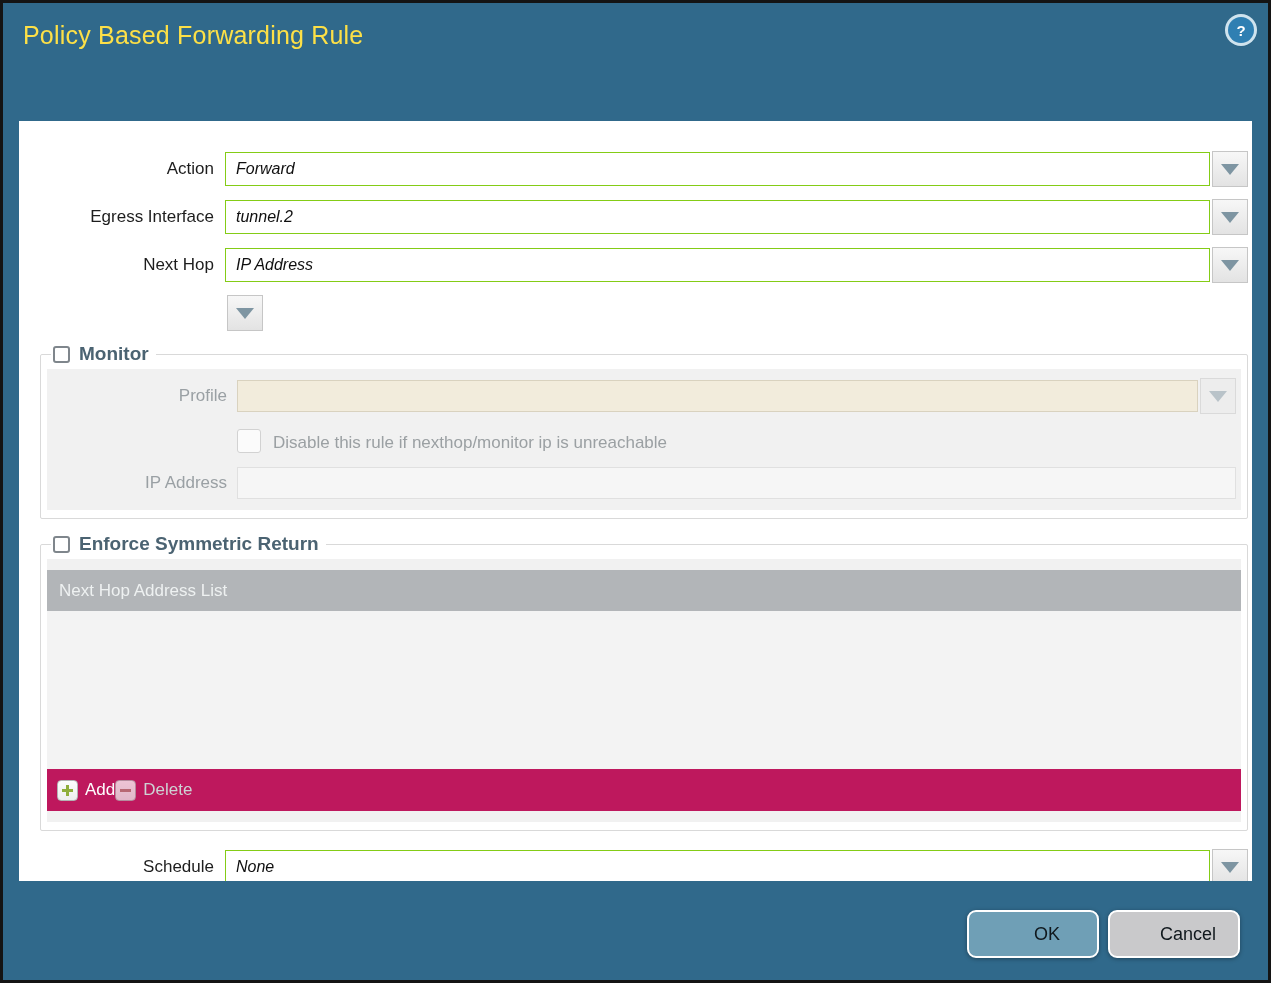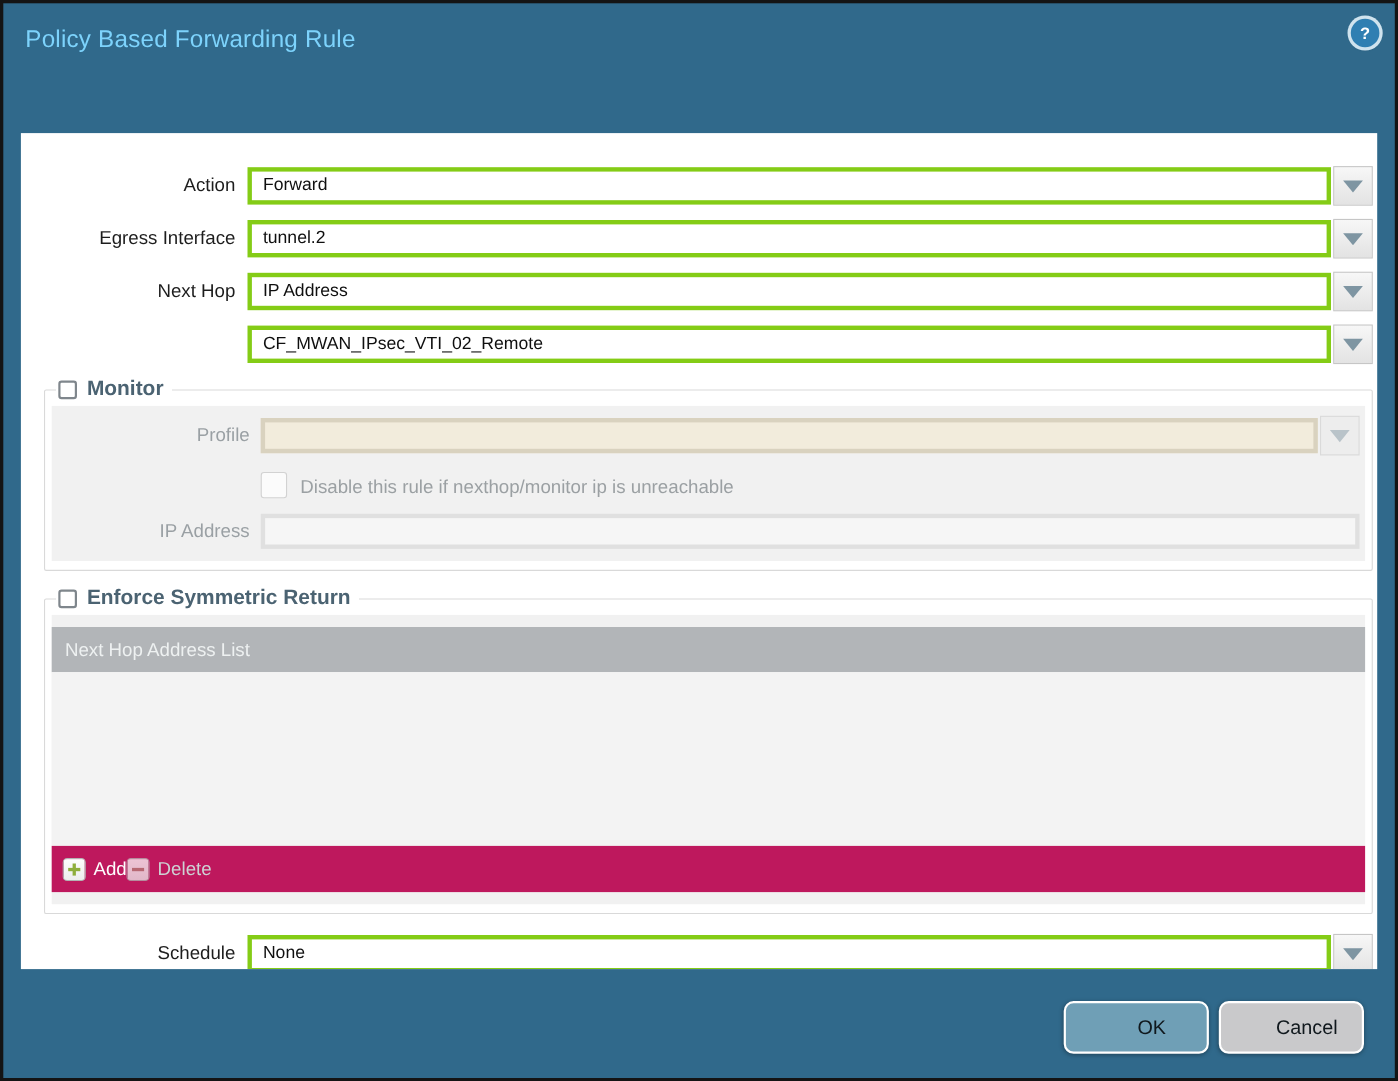--- a/index.html
+++ b/index.html
@@ -10,21 +10,21 @@
   }
   .window{
     position:absolute;inset:0;box-sizing:border-box;
     background:#30698b;border:3px solid #141414;
   }
   
   .titlebar{
     height:65px;display:flex;align-items:center;
     padding-left:20px;position:relative;
   }
-  .title{color:#7dd3fc;font-size:22px;letter-spacing:.2px;}
+  .title{color:#fde047;font-size:25px;letter-spacing:.2px;}
   .help{
     position:absolute;right:14px;top:14px;width:26px;height:26px;
     border-radius:50%;background:#2f7fb2;
     box-shadow:0 0 0 3px #cfe3ee, 0 1px 3px rgba(0,0,0,.4);
     display:flex;align-items:center;justify-content:center;
     color:#ffffff;font-size:15px;font-weight:bold;cursor:pointer;
   }
   
   .tabs{
     display:flex;align-items:flex-end;margin-left:16px;height:50px;gap:3px;
@@ -40,22 +40,22 @@
   }
   
   .content{
     position:absolute;left:16px;right:16px;top:118px;bottom:99px;
     background:#ffffff;box-sizing:border-box;padding-top:30px;overflow:hidden;
   }
   .frow{display:flex;align-items:center;margin:0 4px 12px 0;}
   .lbl{width:195px;text-align:right;margin-right:11px;font-size:17px;color:#1d1d1d;flex:none;}
   .fld{
     flex:1;height:34px;box-sizing:border-box;background:#fff;
-    border:4px solid #84cc16;font-size:16px;padding:0 10px;
-    display:flex;align-items:center;color:#0f0f0f;cursor:text;
+    border:1px solid #84cc16;font-size:16px;padding:0 10px;
+    display:flex;align-items:center;color:#0f0f0f;cursor:text;font-style:italic;
   }
   .ddbtn{
     flex:none;width:36px;height:36px;margin-left:2px;box-sizing:border-box;
     background:linear-gradient(#f7f7f7,#e3e3e3);
     border:1px solid #c6c6c6;display:flex;align-items:center;justify-content:center;
     cursor:pointer;
   }
   .arrow{width:0;height:0;border-left:9px solid transparent;border-right:9px solid transparent;border-top:11px solid #7e95a2;}
   .ddbtn.disabled{background:#ededed;border-color:#dadada;cursor:default;}
   .ddbtn.disabled .arrow{border-top-color:#b9c3c9;}
@@ -145,21 +145,20 @@
     <div class="frow">
       <span class="lbl">Next Hop</span>
       <div class="fld">IP Address</div>
       <div class="ddbtn">
         <span class="arrow"></span>
       </div>
     </div>
 
     <div class="frow">
       <span class="lbl"></span>
-      <div class="fld">CF_MWAN_IPsec_VTI_02_Remote</div>
       <div class="ddbtn">
         <span class="arrow"></span>
       </div>
     </div>
 
     <fieldset>
       <legend>
         <span class="cb"></span>
         <span>Monitor</span>
       </legend>

